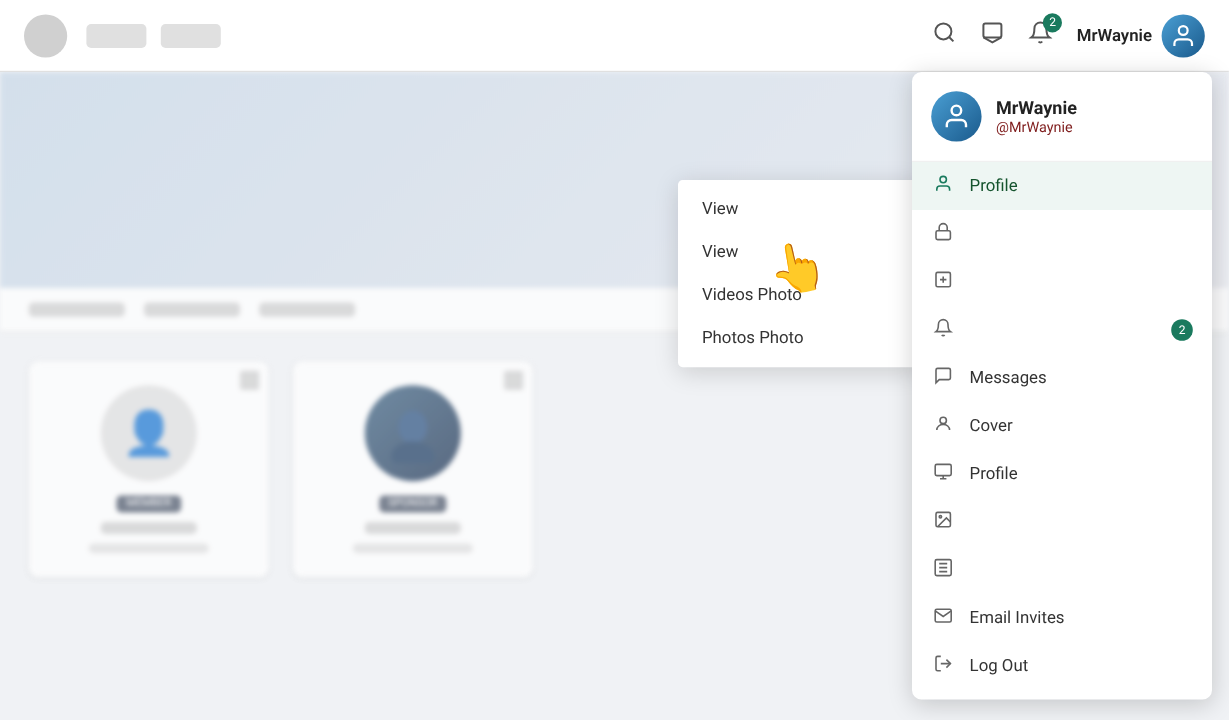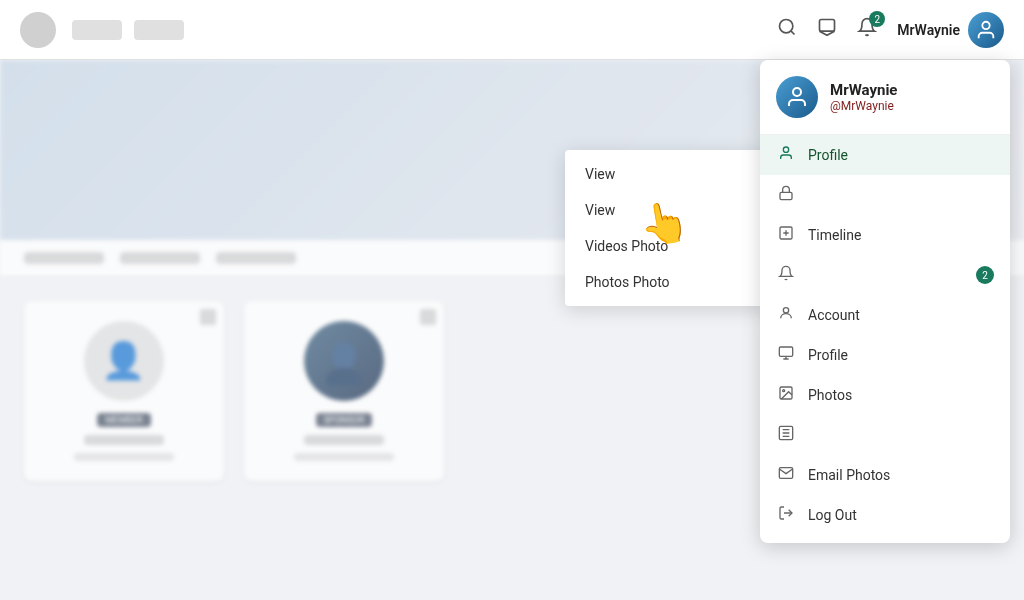--- a/index.html
+++ b/index.html
@@ -393,78 +393,84 @@
     </span>
   </div>
   <div class="rd-item">
     <span class="rd-icon">
       <svg width="16" height="16" viewBox="0 0 24 24" fill="none" stroke="currentColor" stroke-width="2">
         <rect x="3" y="3" width="18" height="18" rx="2"></rect>
           <line x1="12" y1="8" x2="12" y2="16"></line>
           <line x1="8" y1="12" x2="16" y2="12"></line>
       </svg>
     </span>
-    <span class="rd-label">Timeline</span>
   </div>
   <div class="rd-item">
     <span class="rd-icon">
       <svg width="16" height="16" viewBox="0 0 24 24" fill="none" stroke="currentColor" stroke-width="2">
         <path d="M18 8A6 6 0 0 0 6 8c0 7-3 9-3 9h18s-3-2-3-9"></path>
           <path d="M13.73 21a2 2 0 0 1-3.46 0"></path>
       </svg>
     </span>
     <span class="rd-badge">2</span>
   </div>
   <div class="rd-item">
     <span class="rd-icon">
       <svg width="16" height="16" viewBox="0 0 24 24" fill="none" stroke="currentColor" stroke-width="2">
+        <path d="M21 15a2 2 0 0 1-2 2H7l-4 4V5a2 2 0 0 1 2-2h14a2 2 0 0 1 2 2z"></path>
+      </svg>
+    </span>
+    <span class="rd-label">Messages</span>
+  </div>
+  <div class="rd-item">
+    <span class="rd-icon">
+      <svg width="16" height="16" viewBox="0 0 24 24" fill="none" stroke="currentColor" stroke-width="2">
         <circle cx="12" cy="8" r="4"></circle>
           <path d="M4 20c0-4 3.6-7 8-7s8 3 8 7"></path>
       </svg>
     </span>
-    <span class="rd-label">Account</span>
+    <span class="rd-label">Cover</span>
   </div>
   <div class="rd-item">
     <span class="rd-icon">
       <svg width="16" height="16" viewBox="0 0 24 24" fill="none" stroke="currentColor" stroke-width="2">
         <rect x="2" y="3" width="20" height="14" rx="2"></rect>
           <line x1="8" y1="21" x2="16" y2="21"></line>
           <line x1="12" y1="17" x2="12" y2="21"></line>
       </svg>
     </span>
     <span class="rd-label">Profile</span>
   </div>
   <div class="rd-item">
     <span class="rd-icon">
       <svg width="16" height="16" viewBox="0 0 24 24" fill="none" stroke="currentColor" stroke-width="2">
         <rect x="3" y="3" width="18" height="18" rx="2"></rect>
           <circle cx="8.5" cy="8.5" r="1.5"></circle>
           <polyline points="21,15 16,10 5,21"></polyline>
       </svg>
     </span>
-    <span class="rd-label">Photos</span>
   </div>
   <div class="rd-item">
     <span class="rd-icon">
       <svg width="16" height="16" viewBox="0 0 24 24" fill="none" stroke="currentColor" stroke-width="2">
         <rect x="2" y="2" width="20" height="20" rx="2"></rect>
           <line x1="7" y1="7" x2="17" y2="7"></line>
           <line x1="7" y1="12" x2="17" y2="12"></line>
           <line x1="7" y1="17" x2="17" y2="17"></line>
       </svg>
     </span>
   </div>
   <div class="rd-item">
     <span class="rd-icon">
       <svg width="16" height="16" viewBox="0 0 24 24" fill="none" stroke="currentColor" stroke-width="2">
         <path d="M4 4h16c1.1 0 2 .9 2 2v12c0 1.1-.9 2-2 2H4c-1.1 0-2-.9-2-2V6c0-1.1.9-2 2-2z"></path>
           <polyline points="22,6 12,13 2,6"></polyline>
       </svg>
     </span>
-    <span class="rd-label">Email Photos</span>
+    <span class="rd-label">Email Invites</span>
   </div>
   <div class="rd-item">
     <span class="rd-icon">
       <svg width="16" height="16" viewBox="0 0 24 24" fill="none" stroke="currentColor" stroke-width="2">
         <path d="M9 21H5a2 2 0 0 1-2-2V5a2 2 0 0 1 2-2h4"></path>
           <polyline points="16,17 21,12 16,7"></polyline>
           <line x1="21" y1="12" x2="9" y2="12"></line>
       </svg>
     </span>
     <span class="rd-label">Log Out</span>

